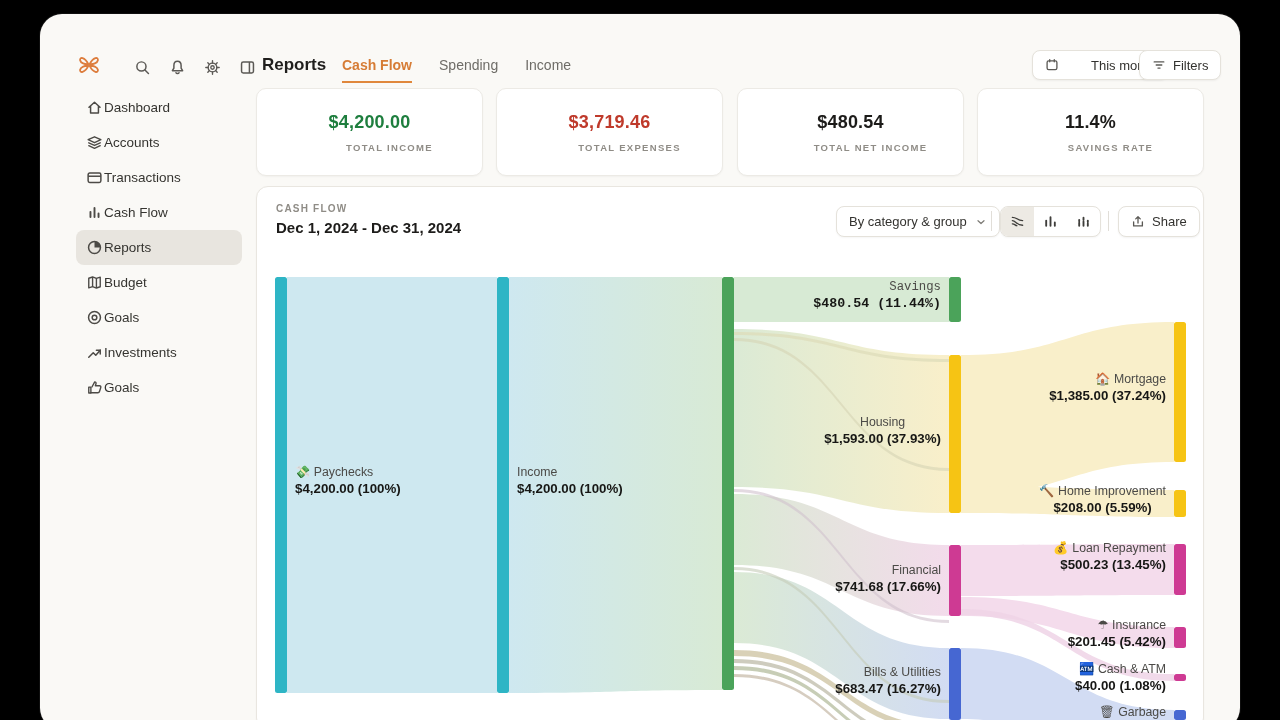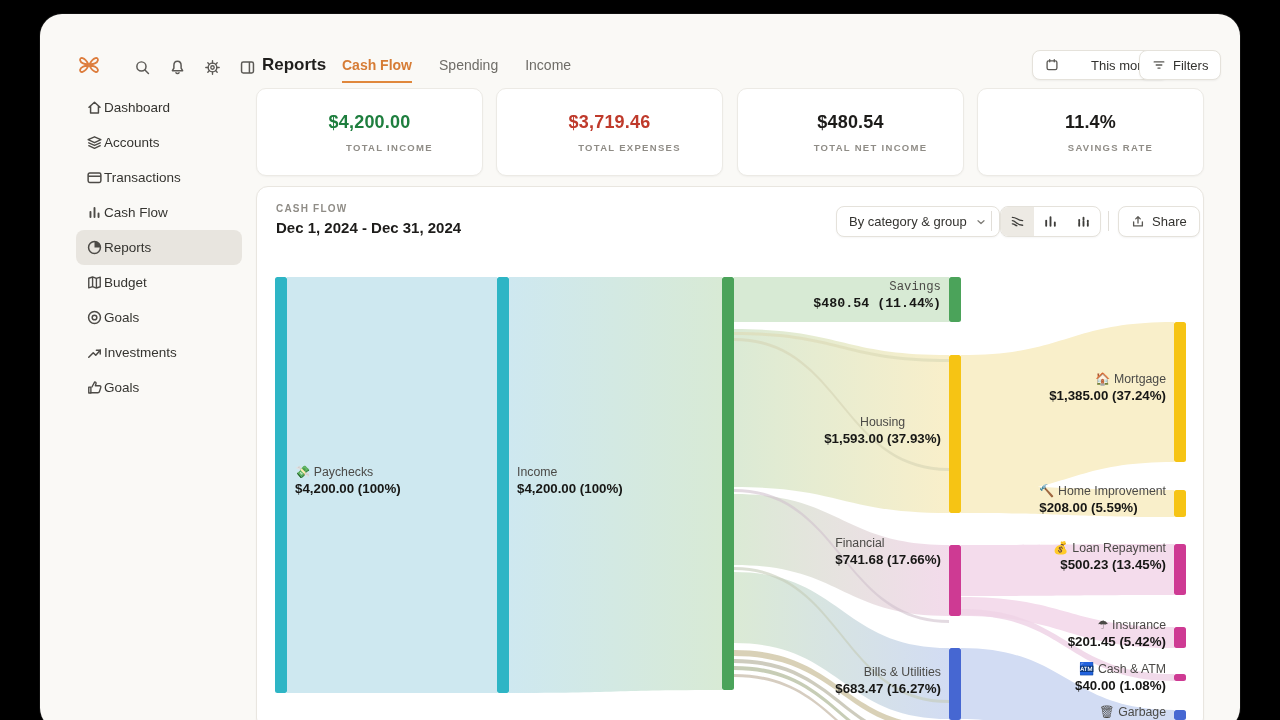--- a/index.html
+++ b/index.html
@@ -305,33 +305,33 @@
         <div class="sval">$4,200.00 (100%)</div>
       </div>
       <div class="slabel" style="top: 280px; right: 339px; text-align: right; font-family: Liberation Mono, monospace;">
         <div class="sname">Savings</div>
         <div class="sval">$480.54 (11.44%)</div>
       </div>
       <div class="slabel" style="top: 415px; right: 339px; text-align: center;">
         <div class="sname">Housing</div>
         <div class="sval">$1,593.00 (37.93%)</div>
       </div>
-      <div class="slabel" style="top: 536px; right: 339px; text-align: left;">
+      <div class="slabel" style="top: 563px; right: 339px; text-align: right;">
         <div class="sname">Financial</div>
         <div class="sval">$741.68 (17.66%)</div>
       </div>
       <div class="slabel" style="top: 665px; right: 339px; text-align: right;">
         <div class="sname">Bills &amp; Utilities</div>
         <div class="sval">$683.47 (16.27%)</div>
       </div>
       <div class="slabel" style="top: 372px; right: 114px; text-align: right;">
         <div class="sname">🏠 Mortgage</div>
         <div class="sval">$1,385.00 (37.24%)</div>
       </div>
-      <div class="slabel" style="top: 484px; right: 114px; text-align: left;">
+      <div class="slabel" style="top: 484px; right: 114px; text-align: center;">
         <div class="sname">🔨 Home Improvement</div>
         <div class="sval">$208.00 (5.59%)</div>
       </div>
       <div class="slabel" style="top: 541px; right: 114px; text-align: right;">
         <div class="sname">💰 Loan Repayment</div>
         <div class="sval">$500.23 (13.45%)</div>
       </div>
       <div class="slabel" style="top: 618px; right: 114px; text-align: right;">
         <div class="sname">☂ Insurance</div>
         <div class="sval">$201.45 (5.42%)</div>

